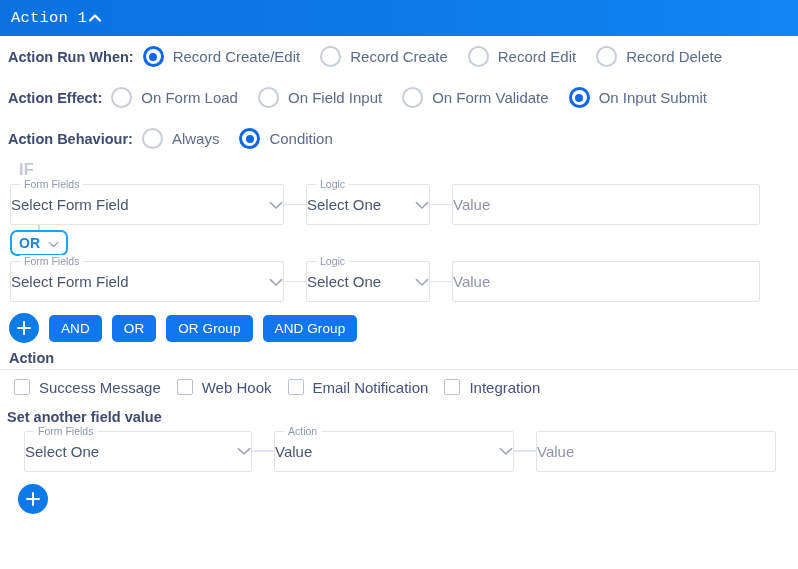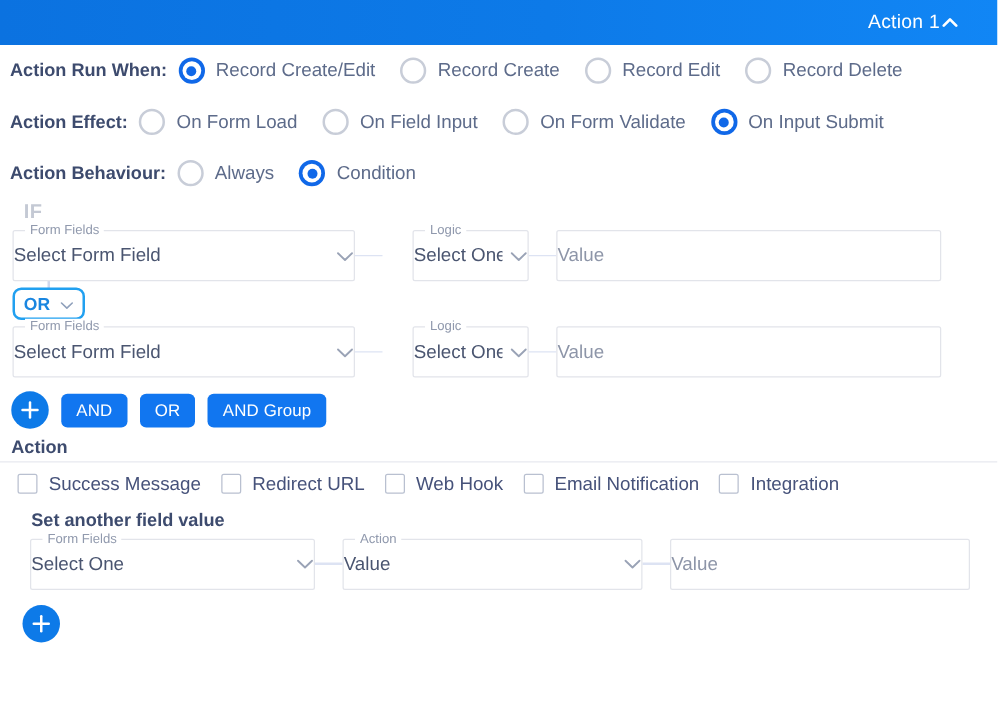--- a/index.html
+++ b/index.html
@@ -17,23 +17,24 @@
     position: relative;
   }
 
   
   .action-header {
     height: 36px;
     background: #0d7ae8;
     background: linear-gradient(90deg, #0b72e0 0%, #0d7ae8 55%, #1186f5 100%);
     display: flex;
     align-items: center;
-    justify-content: flex-end;
-    padding: 0 30px 0 11px;
+    justify-content: flex-start;
+    padding: 0 14px 0 11px;
     box-sizing: border-box;
+    font-family: Liberation Mono, monospace;
   }
   .action-header-title {
     color: #ffffff;
     font-size: 15.5px;
     letter-spacing: .2px;
   }
   .chevron-up {
     width: 16px;
     height: 16px;
     display: block;
@@ -153,21 +154,21 @@
     flex: 0 0 auto;
     margin-left: 6px;
   }
   .connector {
     width: 22px;
     height: 1.5px;
     background: #dde3f3;
     flex: 0 0 auto;
   }
   .f-formfield { width: 274px; }
-  .f-logic { width: 93px; margin-left: 24px; }
+  .f-logic { width: 124px; }
   .f-value { width: 308px; }
 
   
   .or-pill-row {
     position: relative;
     height: 28px;
     padding-left: 10px;
     display: flex;
     align-items: center;
   }
@@ -271,21 +272,21 @@
   }
   .check-item .ctxt {
     margin-left: 9px;
     font-size: 15px;
     color: #46527a;
   }
   .sub-title {
     font-weight: bold;
     color: #3d4b6e;
     font-size: 14.5px;
-    padding-left: 25px;
+    padding-left: 7px;
     margin-top: 5px;
   }
 
   .set-row {
     display: flex;
     align-items: center;
     padding-left: 24px;
     height: 52px;
   }
   .f-setfield { width: 228px; }
@@ -433,34 +434,31 @@
     <div class="field f-value">
       <span class="val placeholder">Value</span>
     </div>
   </div>
 </div>
 
 <div class="btn-row">
   <button class="fab"></button>
   <button class="pill-btn">AND</button>
   <button class="pill-btn">OR</button>
+  <button class="pill-btn">OR Group</button>
   <button class="pill-btn">AND Group</button>
 </div>
 
 <div class="section-title">Action</div>
 <div class="divider"></div>
 
 <div class="check-row">
   <label class="check-item">
     <span class="checkbox"></span>
     <span class="ctxt">Success Message</span>
-  </label>
-  <label class="check-item">
-    <span class="checkbox"></span>
-    <span class="ctxt">Redirect URL</span>
   </label>
   <label class="check-item">
     <span class="checkbox"></span>
     <span class="ctxt">Web Hook</span>
   </label>
   <label class="check-item">
     <span class="checkbox"></span>
     <span class="ctxt">Email Notification</span>
   </label>
   <label class="check-item">

